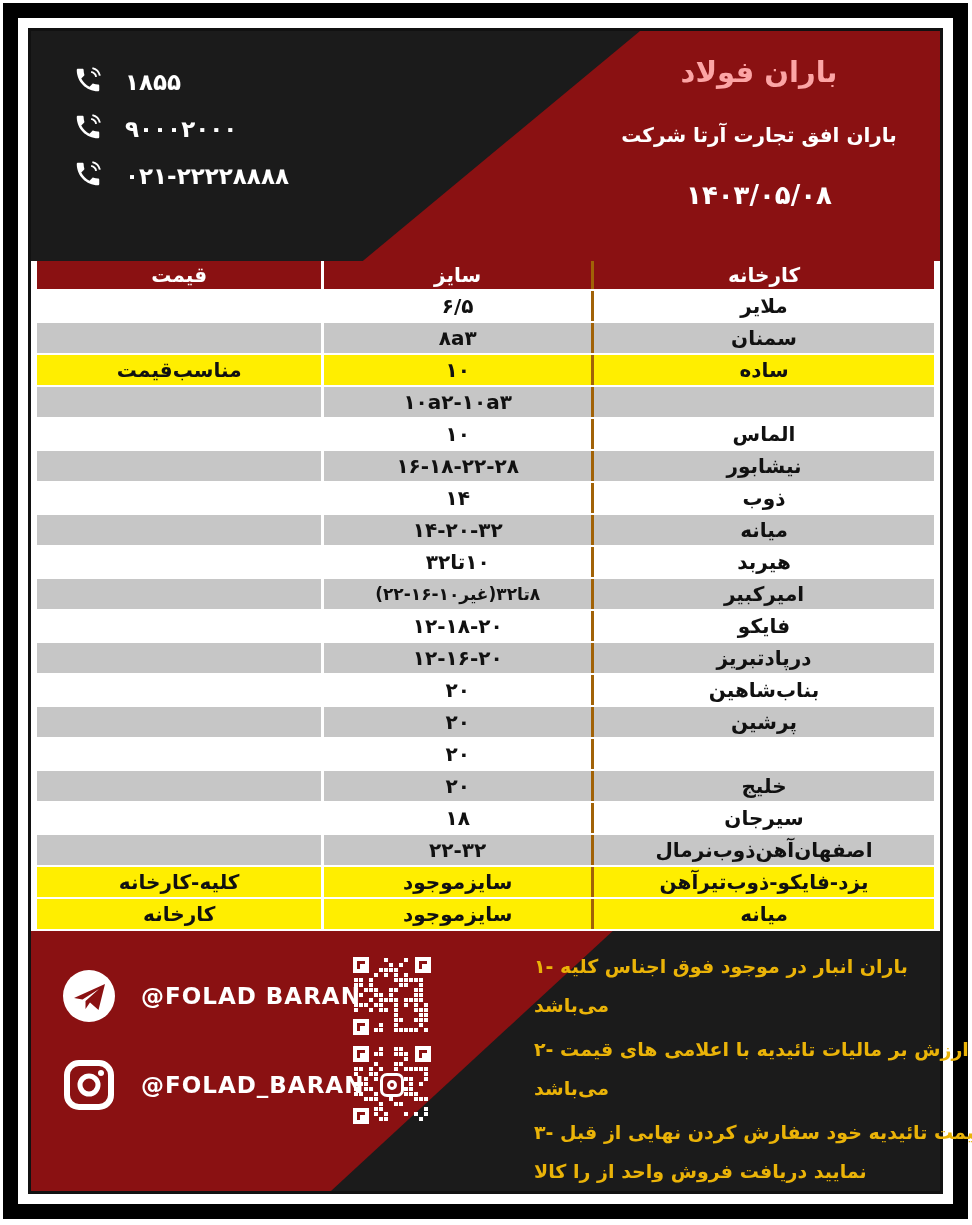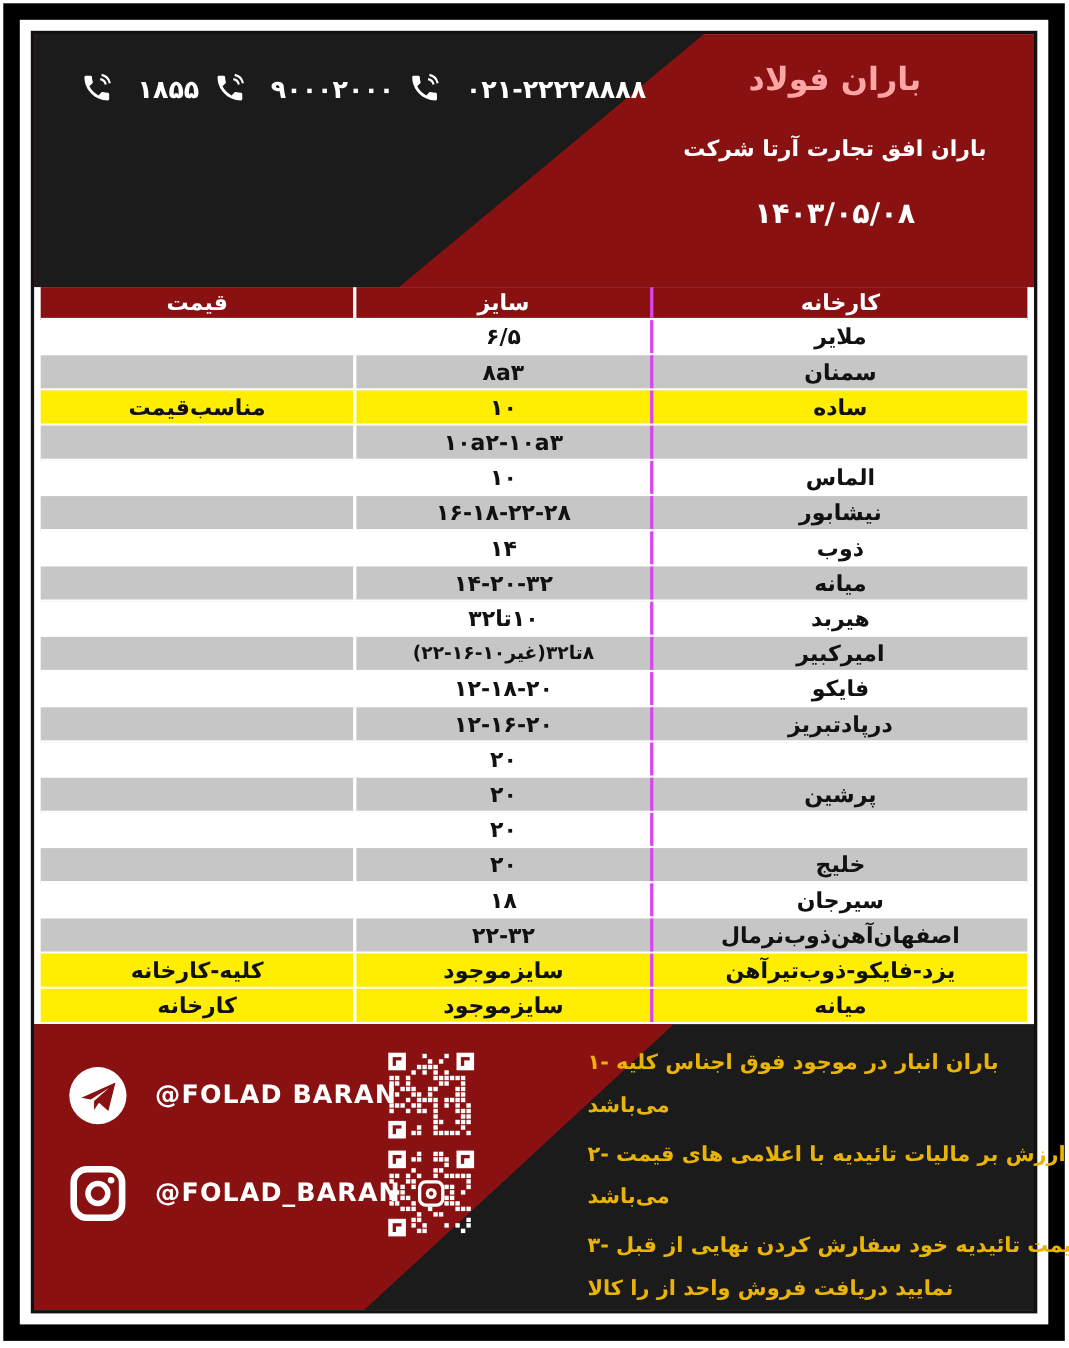--- a/index.html
+++ b/index.html
@@ -5,36 +5,36 @@
   html,body{margin:0;padding:0;background:#fff;}
   .page{position:relative;width:972px;height:1225px;background:#fff;overflow:hidden;
         font-family:"DejaVu Sans","Liberation Sans",sans-serif;font-weight:bold;}
   .outer-frame{position:absolute;left:3px;top:3px;right:4px;bottom:6px;border:15px solid #000;}
   .poster{position:absolute;left:28px;top:28px;right:29px;bottom:31px;border:3px solid #111;
           background:#fff;display:flex;flex-direction:column;}
   
   .hero{position:relative;height:230px;background:#8a1112;flex:0 0 auto;}
   .hero-wedge{position:absolute;inset:0;background:#1b1b1b;
               clip-path:polygon(0 0,67% 0,36.5% 100%,0 100%);}
-  .phones{position:absolute;left:42px;top:34px;display:flex;flex-direction:row;gap:13px;}
+  .phones{position:absolute;left:42px;top:34px;display:flex;flex-direction:column;gap:13px;}
   .phone-row{display:flex;align-items:center;gap:22px;direction:ltr;}
   .phone-row svg{width:30px;height:30px;flex:0 0 auto;}
   .phone-num{color:#fff;font-size:23px;letter-spacing:2px;white-space:nowrap;}
   .hero-right{position:absolute;right:16px;top:24px;width:330px;text-align:center;direction:ltr;}
   .poster-title{color:#fca5a5;font-size:29px;letter-spacing:1px;}
   .poster-subtitle{color:#fff;font-size:20px;margin-top:34px;}
   .poster-date{color:#fff;font-size:26px;letter-spacing:2px;margin-top:33px;}
   
   .tbl{flex:0 0 auto;margin:0 6px;}
   .trow{display:flex;height:32px;box-sizing:border-box;border-bottom:2px solid #fff;direction:ltr;}
   .thead{height:30px;background:#8a1112;border-bottom:2px solid #fff;}
   .cell{box-sizing:border-box;display:flex;align-items:center;justify-content:center;
         font-size:20px;color:#111;overflow:hidden;white-space:nowrap;}
   .c-price{width:31.7%;}
-  .c-size{width:30.4%;border-left:3px solid #fff;border-right:3px solid #d946ef;}
+  .c-size{width:30.4%;border-left:3px solid #fff;border-right:3px solid #a16207;}
   .c-factory{width:37.9%;}
   .thead .cell{color:#fff;font-size:20px;}
   .bg-white{background:#fff;} .bg-gray{background:#c6c6c6;} .bg-yellow{background:#ffee00;}
   .small-txt{font-size:17px;}
   
   .footer{position:relative;flex:1 1 auto;background:#1b1b1b;}
   .footer-wedge{position:absolute;inset:0;background:#8a1112;
                 clip-path:polygon(0 0,64% 0,33% 100%,0 100%);}
   .social{position:absolute;left:30px;display:flex;align-items:center;gap:24px;direction:ltr;}
   .social-1{top:26px;} .social-2{top:115px;}
@@ -210,20 +210,24 @@
               <bdi dir="ltr">۱۲-۱۶-۲۰</bdi>
             </div>
             <div class="cell c-factory">
               <bdi dir="rtl">درپادتبریز</bdi>
             </div>
           </div>
           <div class="trow bg-white">
             <div class="cell c-price"></div>
             <div class="cell c-size">
               <bdi dir="ltr">۲۰</bdi>
+            </div>
+            <div class="cell c-factory">
+              <bdi dir="rtl">شاهین</bdi> 
+              <bdi dir="rtl">بناب</bdi>
             </div>
           </div>
           <div class="trow bg-gray">
             <div class="cell c-price"></div>
             <div class="cell c-size">
               <bdi dir="ltr">۲۰</bdi>
             </div>
             <div class="cell c-factory">
               <bdi dir="rtl">پرشین</bdi>
             </div>

